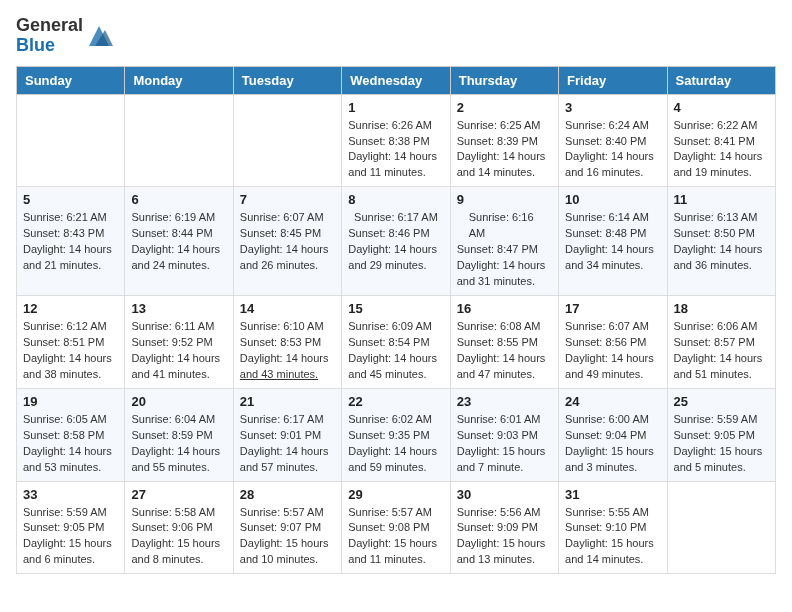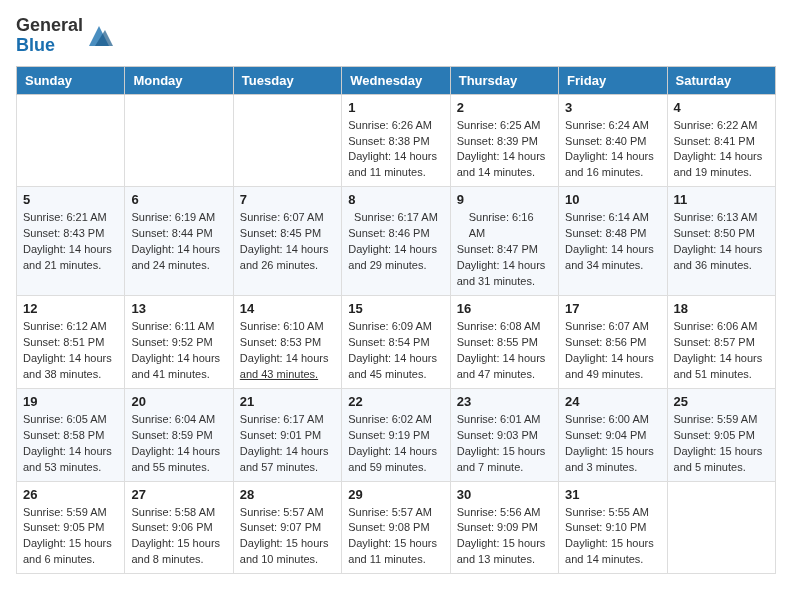--- a/index.html
+++ b/index.html
@@ -314,21 +314,21 @@
             <span style="display: block;">Sunrise: 6:17 AM</span>
             <span style="display: block;">Sunset: 9:01 PM</span>
             <span style="display: block;">Daylight: 14 hours</span>
             <span style="display: block;">and 57 minutes.</span>
           </div>
         </td>
         <td>
           <span class="day-num">22</span>
           <div class="day-info">
             <span style="display: block;">Sunrise: 6:02 AM</span>
-            <span style="display: block;">Sunset: 9:19 PM</span>
+            <span style="display: block;">Sunset: 9:35 PM</span>
             <span style="display: block;">Daylight: 14 hours</span>
             <span style="display: block;">and 59 minutes.</span>
           </div>
         </td>
         <td>
           <span class="day-num">23</span>
           <div class="day-info">
             <span style="display: block;">Sunrise: 6:01 AM</span>
             <span style="display: block;">Sunset: 9:03 PM</span>
             <span style="display: block;">Daylight: 15 hours</span>
@@ -349,21 +349,21 @@
           <div class="day-info">
             <span style="display: block;">Sunrise: 5:59 AM</span>
             <span style="display: block;">Sunset: 9:05 PM</span>
             <span style="display: block;">Daylight: 15 hours</span>
             <span style="display: block;">and 5 minutes.</span>
           </div>
         </td>
       </tr>
       <tr>
         <td>
-          <span class="day-num">26</span>
+          <span class="day-num">33</span>
           <div class="day-info">
             <span style="display: block;">Sunrise: 5:59 AM</span>
             <span style="display: block;">Sunset: 9:05 PM</span>
             <span style="display: block;">Daylight: 15 hours</span>
             <span style="display: block;">and 6 minutes.</span>
           </div>
         </td>
         <td>
           <span class="day-num">27</span>
           <div class="day-info">

